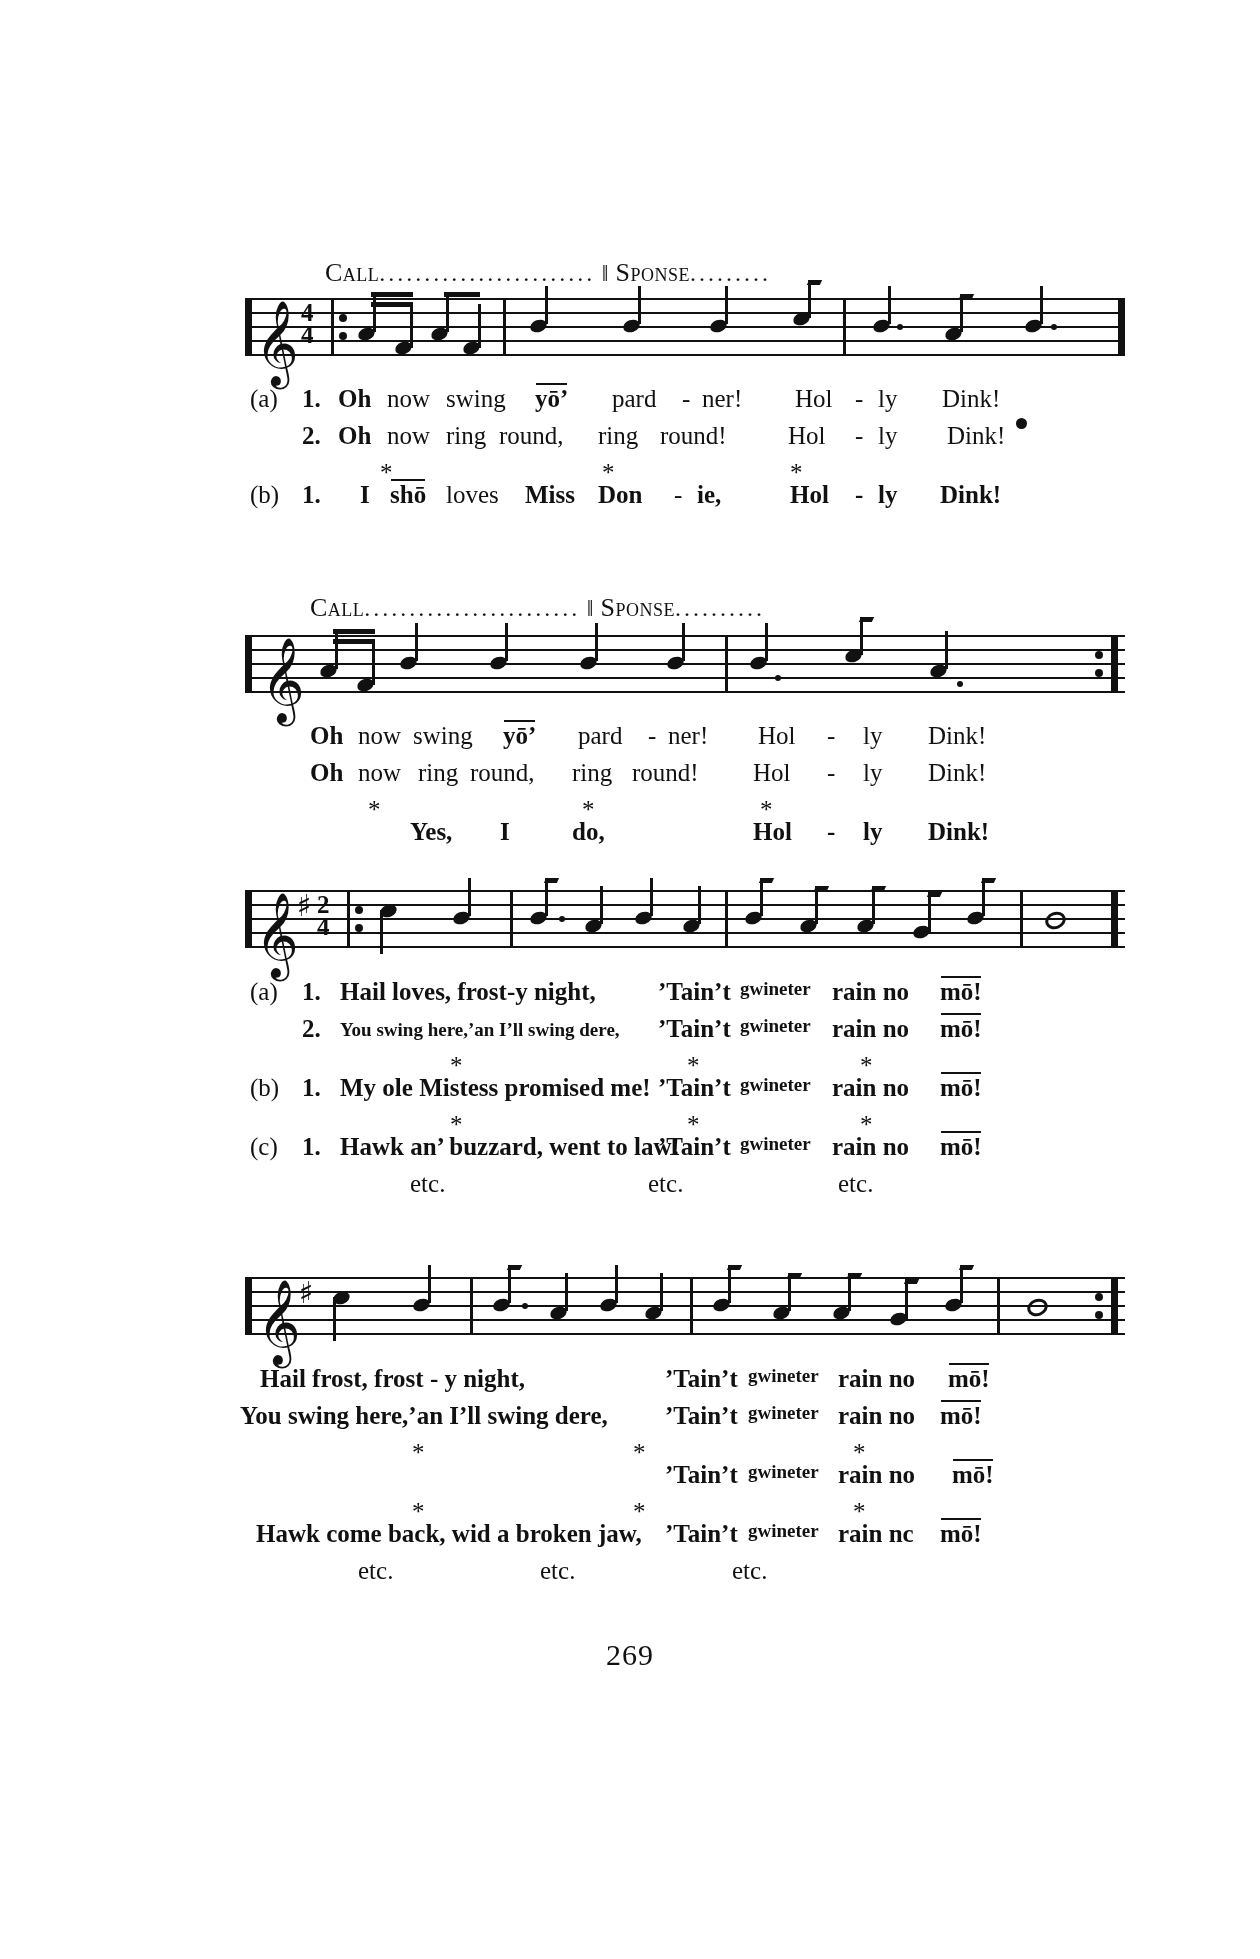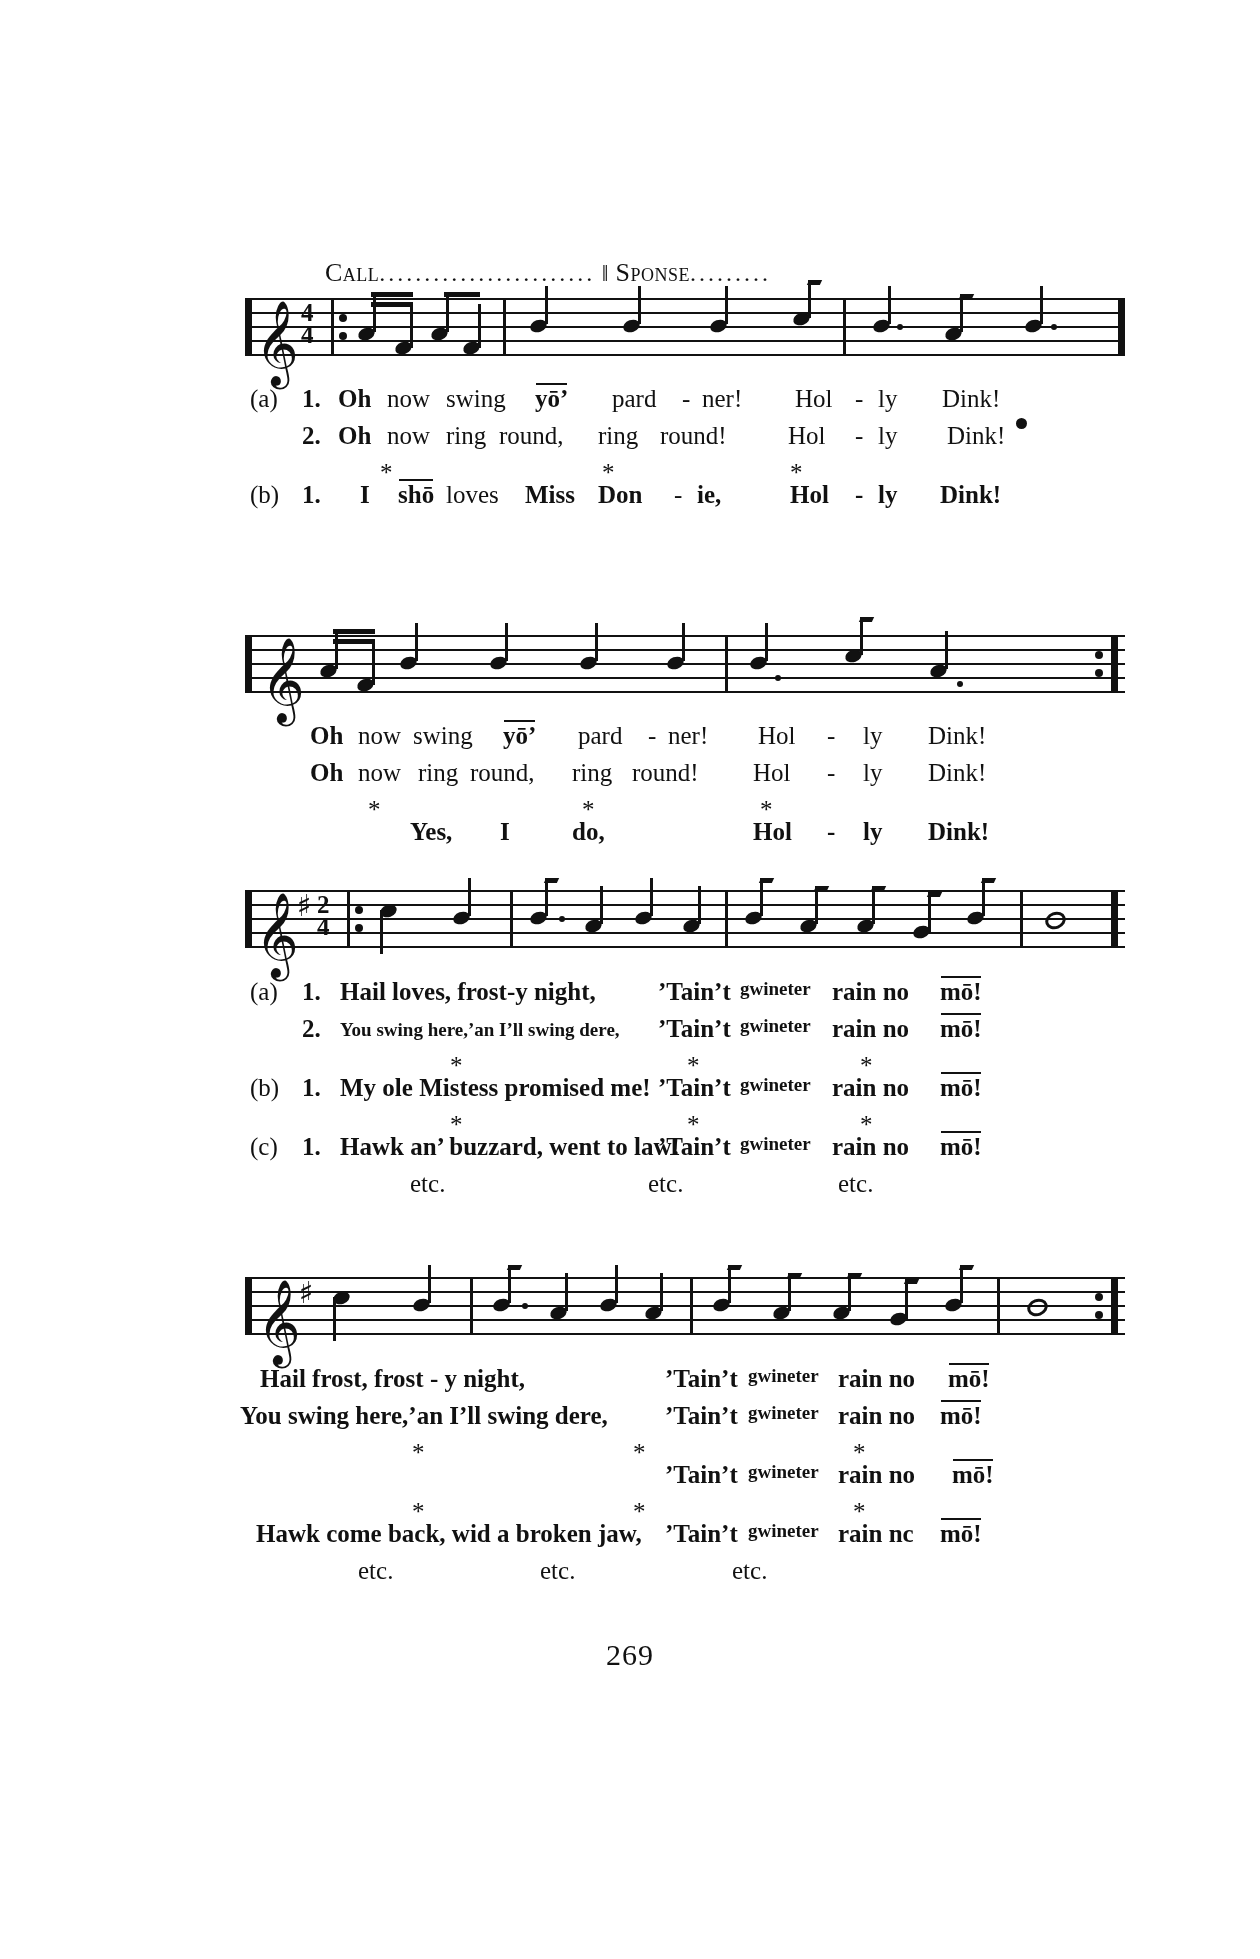--- a/index.html
+++ b/index.html
@@ -318,35 +318,40 @@
     <div class="starsrow">
       <span class="star" style="left:130px;">*</span>
       <span class="star" style="left:352px;">*</span>
       <span class="star" style="left:540px;">*</span>
     </div>
 
     <div class="lyricrow" style="height:42px;">
       <span class="cell" style="left:0px;">(b)</span>
       <span class="cell bold" style="left:52px;">1.</span>
       <span class="cell bold" style="left:110px;">I</span>
-      <span class="cell macron" style="left:148px;">shō</span>
+      <span class="cell macron" style="left:140px;">shō</span>
       <span class="cell" style="left:196px;">loves</span>
       <span class="cell bold" style="left:275px;">Miss</span>
       <span class="cell bold" style="left:348px;">Don</span>
       <span class="cell" style="left:424px;">-</span>
       <span class="cell bold" style="left:447px;">ie,</span>
       <span class="cell bold" style="left:540px;">Hol</span>
       <span class="cell bold" style="left:605px;">-</span>
       <span class="cell bold" style="left:628px;">ly</span>
       <span class="cell bold" style="left:690px;">Dink!</span>
     </div>
   </div>
 
   <div class="bigdot" style="left:1016px; top:418px;"></div>
 
+  <div class="callline" style="left:310px; top:593px;">
+    <span class="sc">Call</span><span class="dots">........................</span>
+    <span>‖</span>
+    <span class="sc">Sponse</span><span class="dots">..........</span>
+  </div>
 
   <div class="system" style="top:635px;">
     <div class="staff">
       <div class="line"></div>
       <div class="line"></div>
       <div class="line"></div>
       <div class="line"></div>
       <div class="line"></div>
 
       <div class="thickbar" style="left:0px;"></div>

